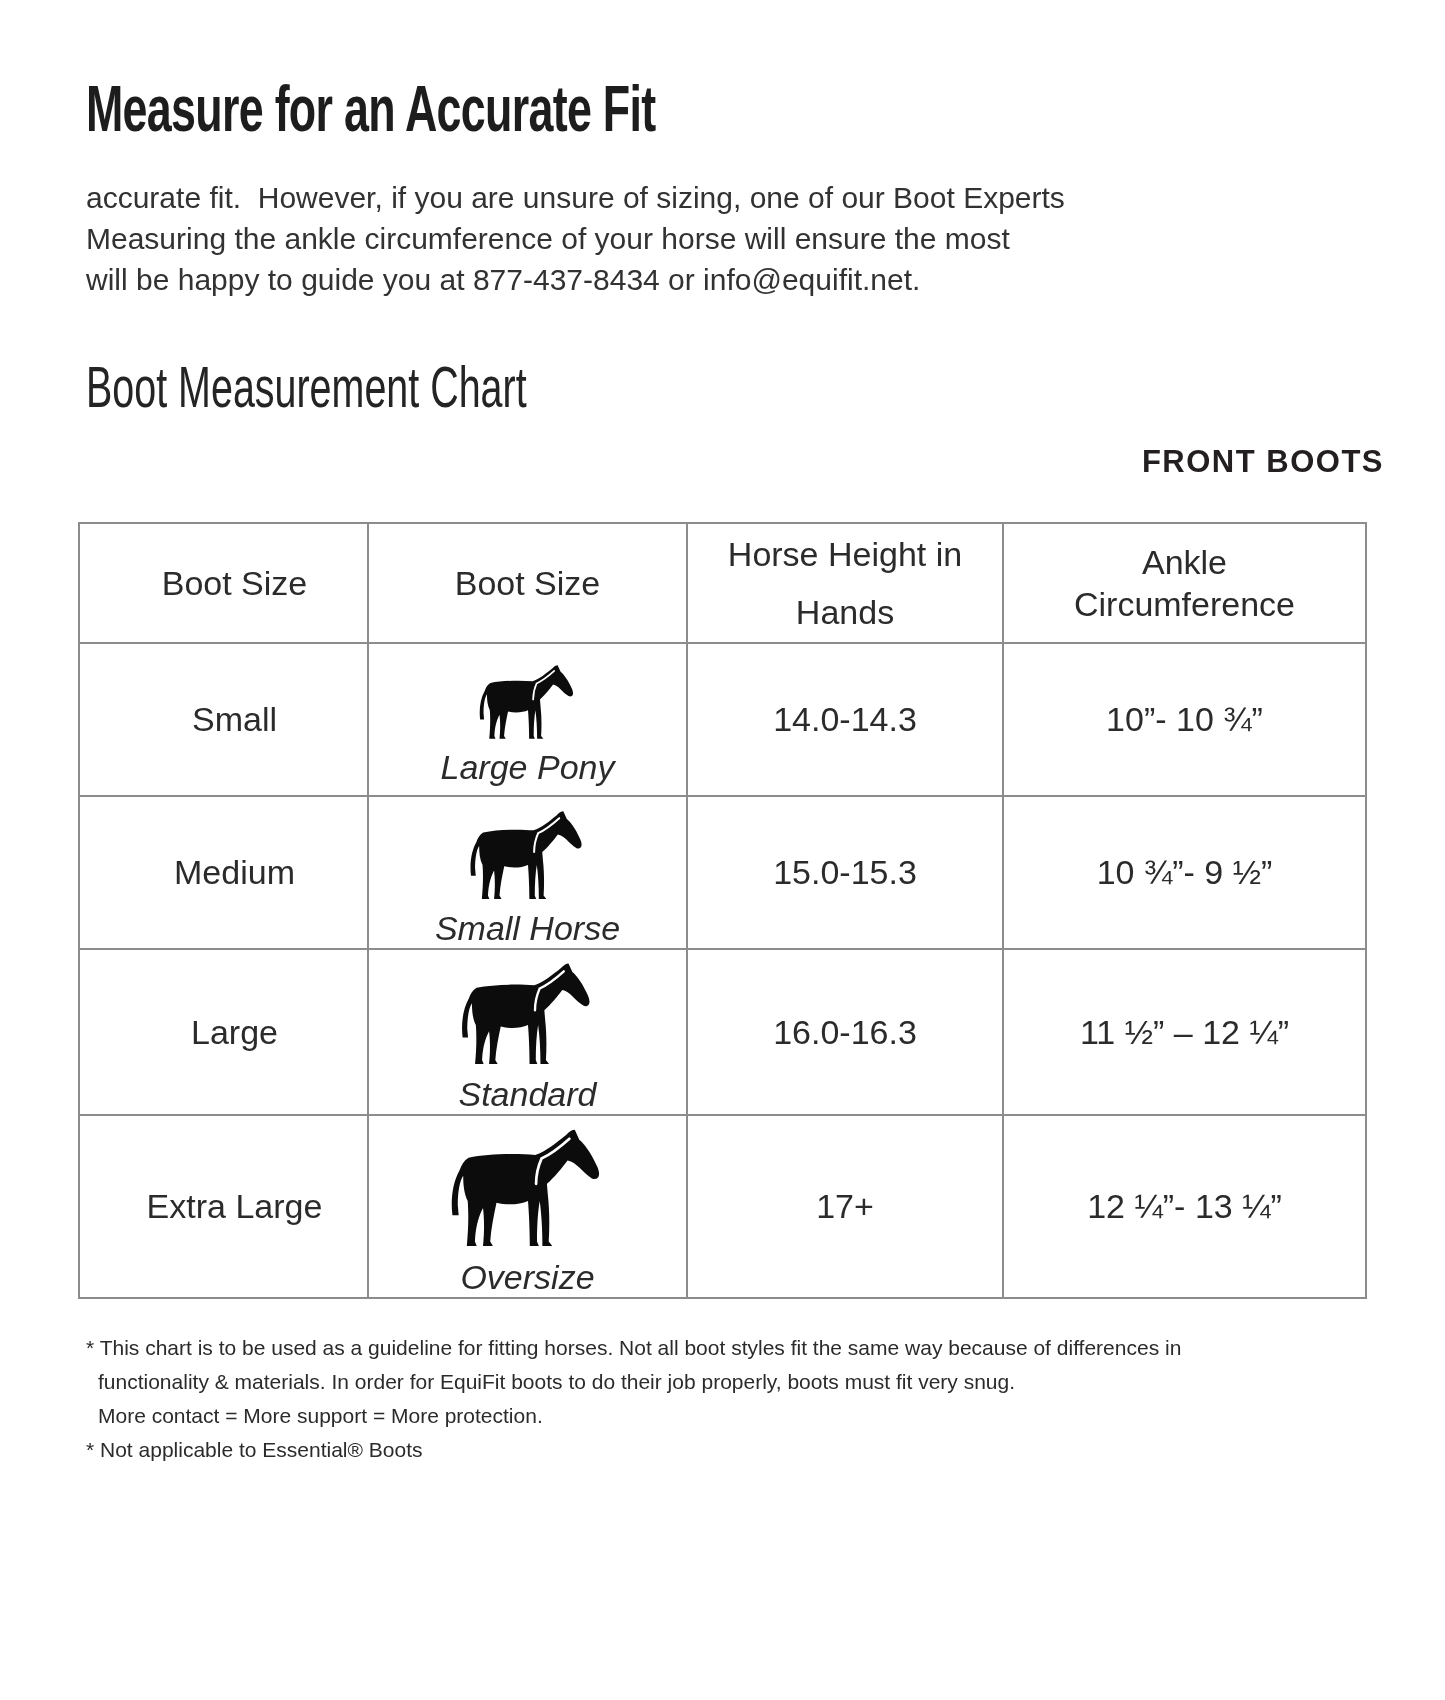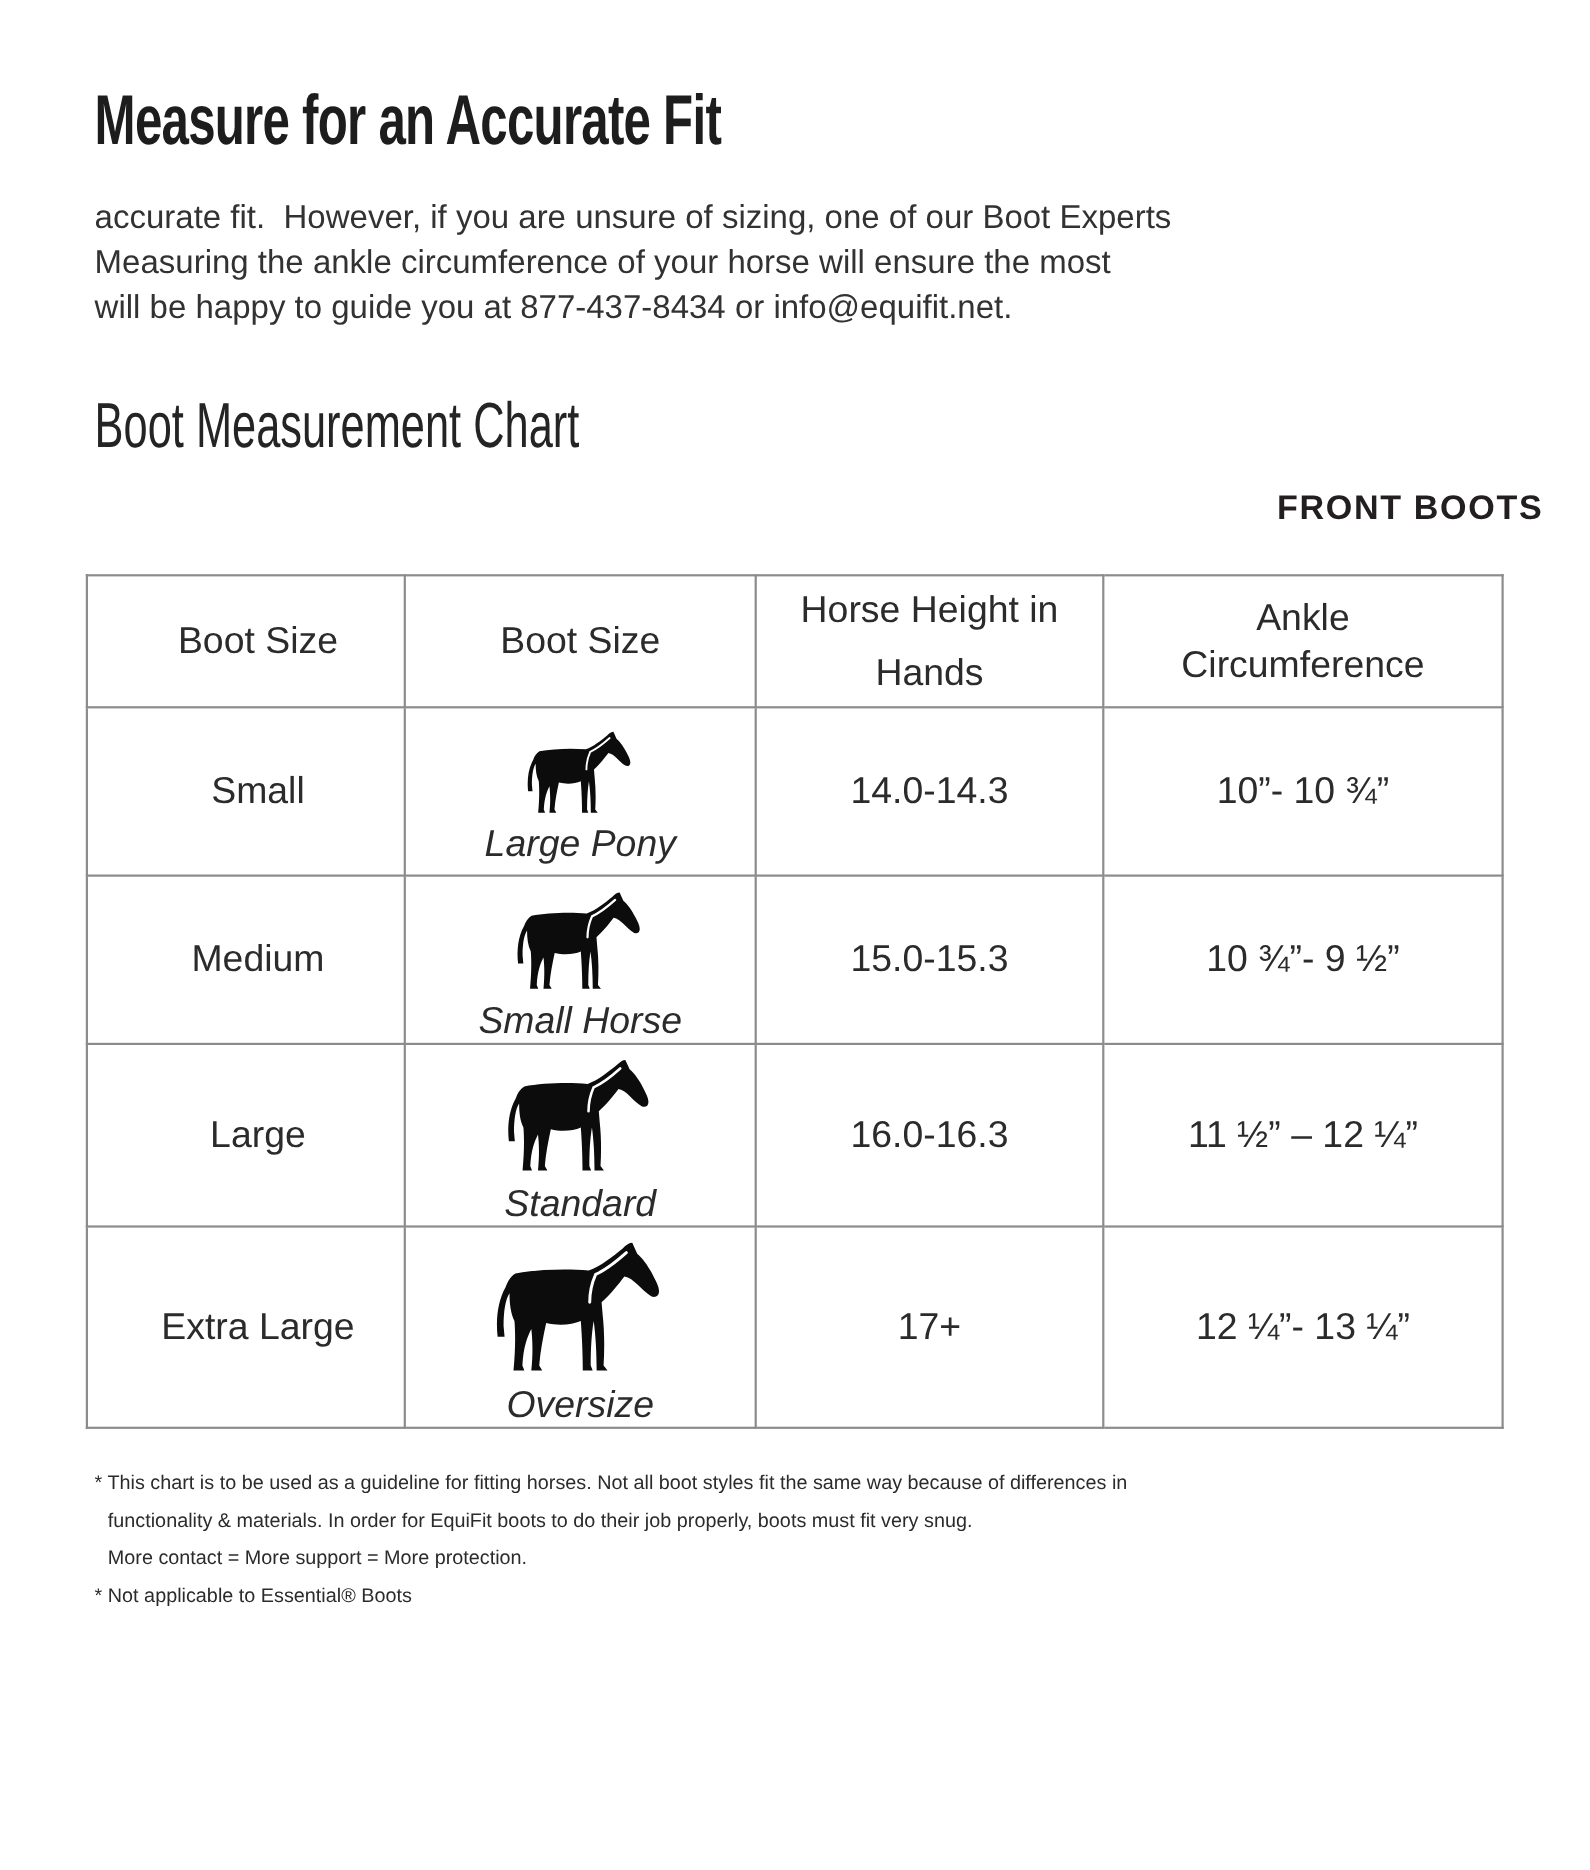--- a/index.html
+++ b/index.html
@@ -5,21 +5,21 @@
   * { margin: 0; padding: 0; box-sizing: border-box; }
   html, body { background: #ffffff; }
   body {
     width: 1445px;
     height: 1700px;
     overflow: hidden;
     font-family: "Liberation Sans", sans-serif;
     color: #231f20;
     position: relative;
   }
-  .content { padding: 76px 42px 0 86px; }
+  .content { padding: 76px 61px 0 86px; }
 
   .page-title {
     font-size: 64px;
     line-height: 1.05;
     font-weight: 700;
     letter-spacing: -1px;
     transform: scaleX(0.70);
     transform-origin: 0 0;
     white-space: nowrap;
     color: #1d1d1d;
@@ -90,21 +90,21 @@
     justify-content: center;
     gap: 4px;
     padding-top: 12px;
     font-style: italic;
   }
   .horse-wrap svg { display: block; }
   .horse-label { font-size: 34px; color: #2b2b2b; }
 
   .footnotes { margin-top: 32px; }
   .footnote-line {
-    font-size: 18px;
+    font-size: 21px;
     line-height: 34px;
     color: #2b2b2b;
     white-space: pre-wrap;
   }
   .footnote-indent { padding-left: 12px; }
 </style>
 </head>
 <body>
 
 <svg width="0" height="0" style="position:absolute" aria-hidden="true">

